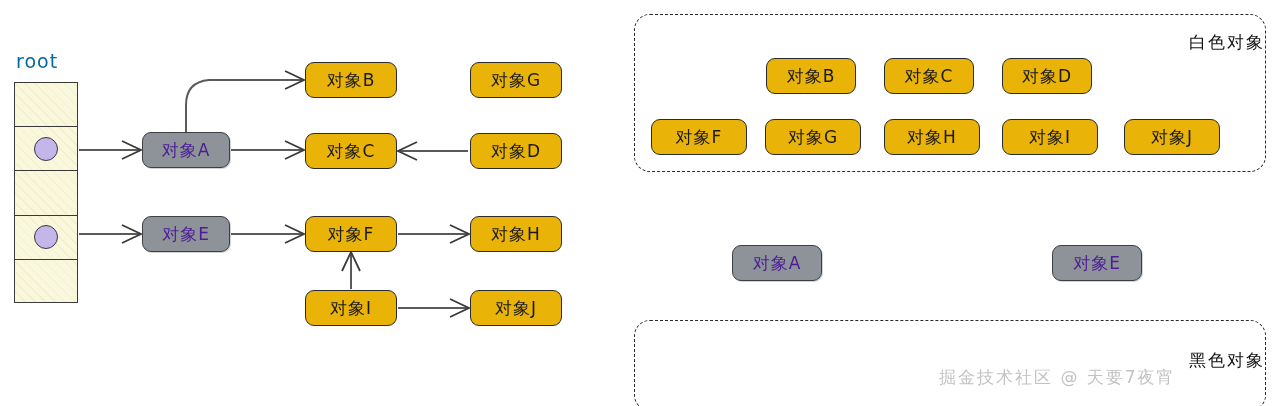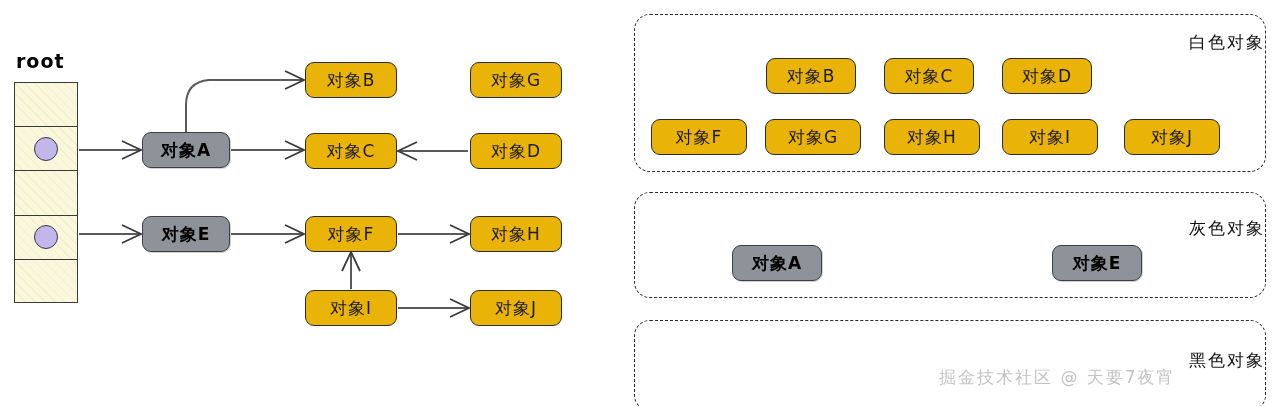--- a/index.html
+++ b/index.html
@@ -24,33 +24,31 @@
     user-select:none;
   }
   .node.white{
     background:#eab308;
     border:1.6px solid #2b2b2b;
     color:#1a1a1a;
   }
   .node.gray{
     background:#8d9398;
     border:1.6px solid #3c4044;
-    color:#000000;
+    color:#4c1d95;
     box-shadow:1px 1px 0 rgba(0,0,0,.18);
-    font-weight:bold;
   }
 
   
   #root-label{
     position:absolute;
     left:16px;top:50px;
     font-size:19px;
-    color:#000000;
+    color:#0369a1;
     letter-spacing:1px;
-    font-weight:bold;
   }
   #root-table{
     position:absolute;
     left:14px;top:82px;
     width:64px;height:221px;
     border:1.8px solid #3a3a3a;
     box-sizing:border-box;
     background:
       repeating-linear-gradient(45deg,
         rgba(200,190,120,.16) 0 1px,
@@ -205,23 +203,20 @@
   <div class="node white" style="left:884px;top:119px;width:96px;height:36px;">
       <span>对象H</span>
     </div>
   <div class="node white" style="left:1002px;top:119px;width:96px;height:36px;">
       <span>对象I</span>
     </div>
   <div class="node white" style="left:1124px;top:119px;width:96px;height:36px;">
       <span>对象J</span>
     </div>
 
-  <div class="group" style="left:634px;top:192px;width:632px;height:106px;">
-    <div class="group-title" style="top:24px;">灰色对象</div>
-  </div>
 
   <div class="node gray" style="left:732px;top:245px;width:90px;height:36px;">
       <span>对象A</span>
     </div>
   <div class="node gray" style="left:1052px;top:245px;width:90px;height:36px;">
       <span>对象E</span>
     </div>
 
   <div class="group" style="left:634px;top:320px;width:632px;height:91px;">
     <div class="group-title" style="top:28px;">黑色对象</div>

